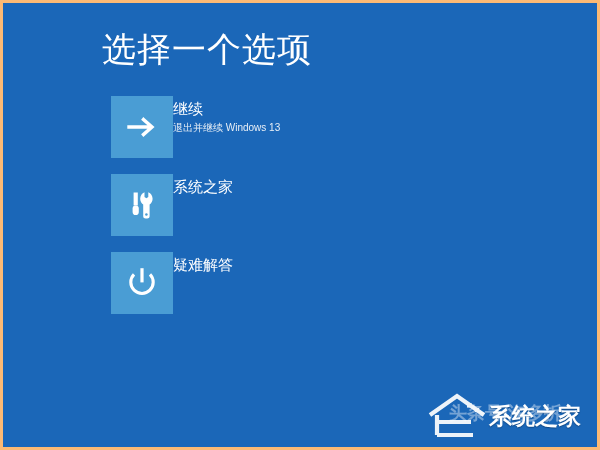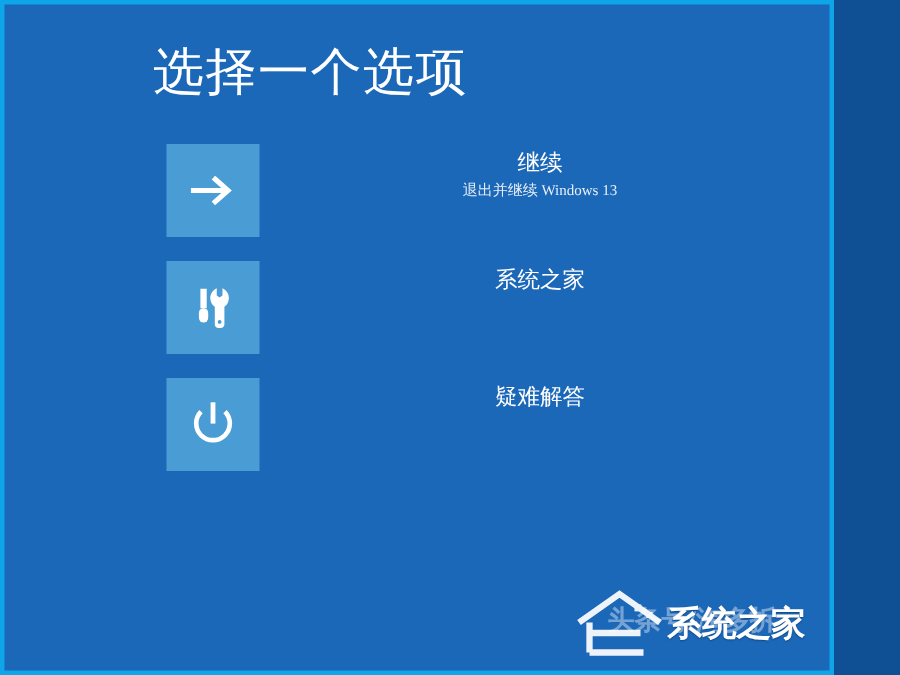--- a/index.html
+++ b/index.html
@@ -9,27 +9,26 @@
   body {
     width: 600px;
     height: 450px;
     overflow: hidden;
     font-family: "Liberation Sans", "DejaVu Sans", sans-serif;
     background: #0f4f94;
   }
 
   #screen {
     position: relative;
-    width: 556px;
+    width: 600px;
     height: 450px;
     box-sizing: border-box;
     background: #1b67b8;
-    border: 3px solid #0ea5e9;
+    border: 3px solid #fdba74;
     overflow: hidden;
-    font-family: Liberation Serif, serif;
   }
 
   
   #page-title {
     position: absolute;
     left: 99px;
     top: 24px;
     font-size: 34px;
     line-height: 44px;
     font-weight: 400;
@@ -64,24 +63,22 @@
     align-items: center;
     justify-content: center;
   }
 
   .option-tile svg {
     display: block;
   }
 
   .option-text {
     flex: 1 1 auto;
-    padding-left: 16px;
     padding-top: 3px;
     min-width: 0;
-    text-align: center;
   }
 
   .option-title {
     font-size: 15px;
     line-height: 20px;
     color: #ffffff;
     white-space: nowrap;
   }
 
   .option-sub {

